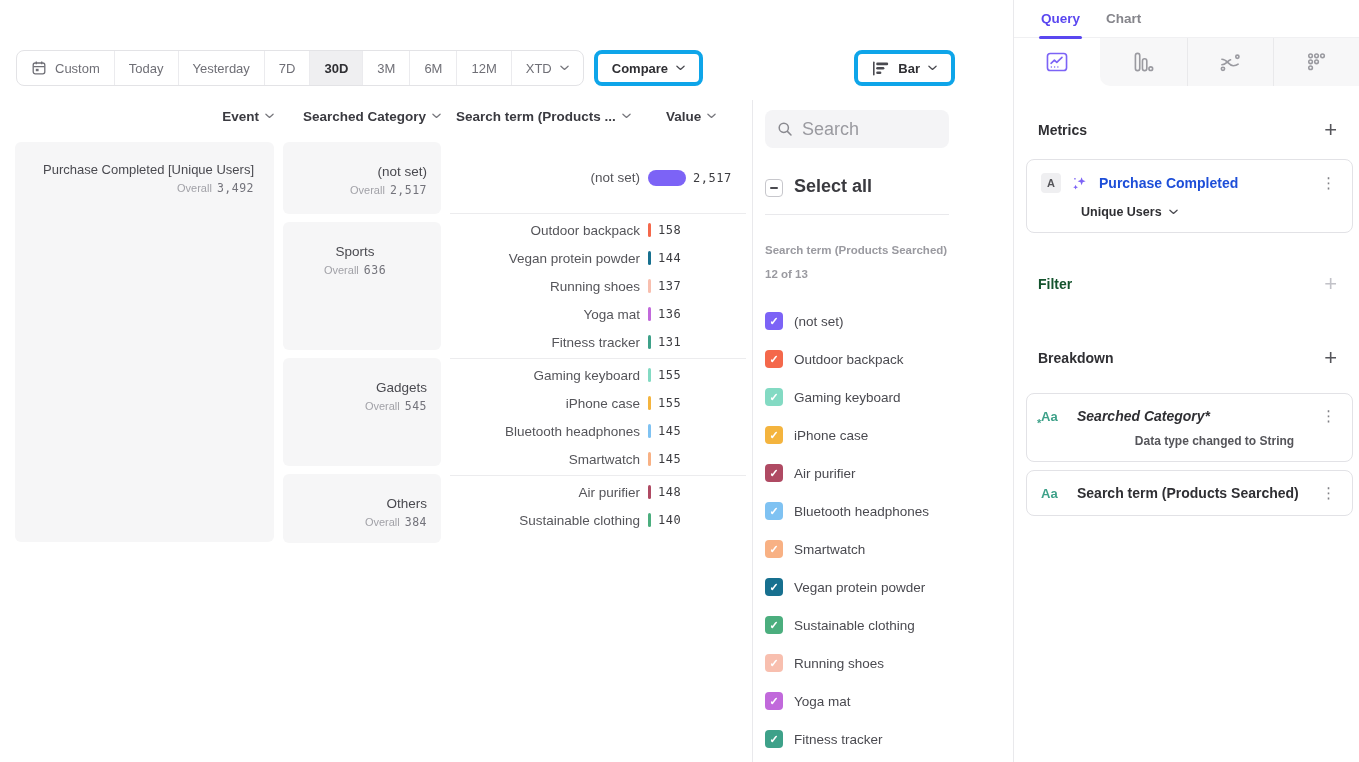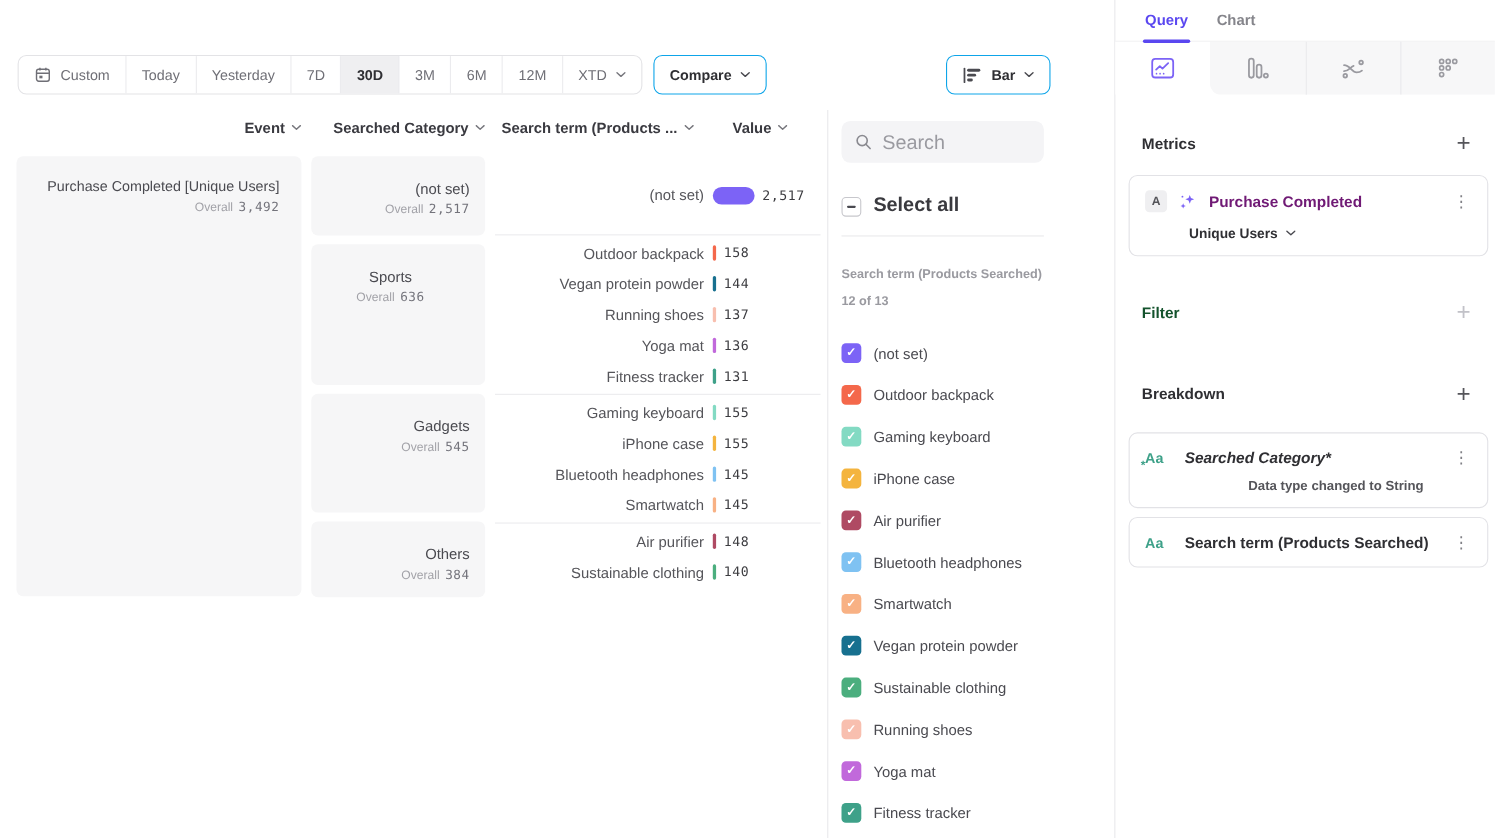--- a/index.html
+++ b/index.html
@@ -7,21 +7,21 @@
   body { font-family:"Liberation Sans",sans-serif; background:#fff; color:#3a3a40; overflow:hidden; }
   .page { width:1359px; height:762px; display:flex; background:#fff; }
   .main { flex:1; min-width:0; display:flex; flex-direction:column; }
 
   
   .toolbar { display:flex; align-items:center; margin-top:50px; padding:0 58px 0 16px; height:36px; flex:0 0 auto; }
   .seg { display:flex; align-items:stretch; border:1px solid #e3e3e6; border-radius:8px; height:36px; background:#fff; overflow:hidden; }
   .seg-item { display:flex; align-items:center; gap:8px; padding:0 14px; font-size:13px; color:#6f6f76; cursor:pointer; border-right:1px solid #ebebee; white-space:nowrap; }
   .seg-item:last-child { border-right:none; }
   .seg-item.active { background:#efeff1; color:#2f2f33; font-weight:700; }
-  .btn { display:flex; align-items:center; gap:8px; border:1px solid #0ea5e9; border-radius:8px; height:36px; padding:0 14px; font-size:13px; font-weight:600; color:#2f2f33; background:#fff; cursor:pointer; }
+  .btn { display:flex; align-items:center; gap:8px; border:4px solid #0ea5e9; border-radius:8px; height:36px; padding:0 14px; font-size:13px; font-weight:600; color:#2f2f33; background:#fff; cursor:pointer; }
   .compare-btn { margin-left:10px; }
   .spacer { flex:1; }
   .chev { display:inline-block; color:#77777d; flex:0 0 auto; }
   .chev.dark { color:#4a4a50; }
 
   
   .content { flex:1; display:flex; margin-top:14px; min-height:0; }
   .table-area { width:752px; flex:0 0 auto; padding-left:15px; }
 
   .table-header { display:flex; align-items:center; height:28px; margin-top:2px; font-size:13.5px; font-weight:600; color:#3a3a40; }
@@ -89,21 +89,21 @@
   .qp-head-filter { margin-top:40px; }
   .qp-head-breakdown { margin-top:52px; }
   .qp-heading { font-size:14px; font-weight:700; color:#2f2f33; }
   .qp-heading.muted { color:#14532d; }
   .plus { font-size:22px; font-weight:300; color:#55555a; line-height:1; cursor:pointer; }
   .plus.muted { color:#c2c2c8; }
 
   .qp-card { margin:18px 6px 0 12px; border:1px solid #e2e2e6; border-radius:8px; padding:13px 14px; background:#fff; }
   .qp-card-row { display:flex; align-items:center; gap:10px; }
   .badge-a { width:20px; height:20px; border-radius:4px; background:#efeff1; color:#55555a; font-size:11px; font-weight:700; display:flex; align-items:center; justify-content:center; flex:0 0 auto; }
-  .metric-name { font-size:14px; font-weight:600; color:#701a75; flex:1; }
+  .metric-name { font-size:14px; font-weight:600; color:#1d4ed8; flex:1; }
   .kebab { color:#808086; font-size:15px; cursor:pointer; padding:0 2px; flex:0 0 auto; }
   .agg-row { margin-top:12px; margin-left:40px; display:flex; align-items:center; gap:7px; font-size:12.5px; font-weight:600; color:#2f2f33; cursor:pointer; }
   .bd-card1 { margin-top:24px; }
   .bd-card2 { margin-top:8px; }
   .aa-icon { width:26px; flex:0 0 auto; font-size:13px; font-weight:700; color:#3ea189; position:relative; }
   .aa-icon .aa-star { position:absolute; left:-4px; bottom:-5px; font-size:11px; color:#3ea189; }
   .bd-name { font-size:14px; font-weight:600; color:#2f2f33; flex:1; white-space:nowrap; overflow:hidden; }
   .bd-name.italic { font-style:italic; }
   .bd-note { margin-top:9px; margin-left:50px; font-size:12px; font-weight:600; color:#55555a;text-align:center; }
 </style>

